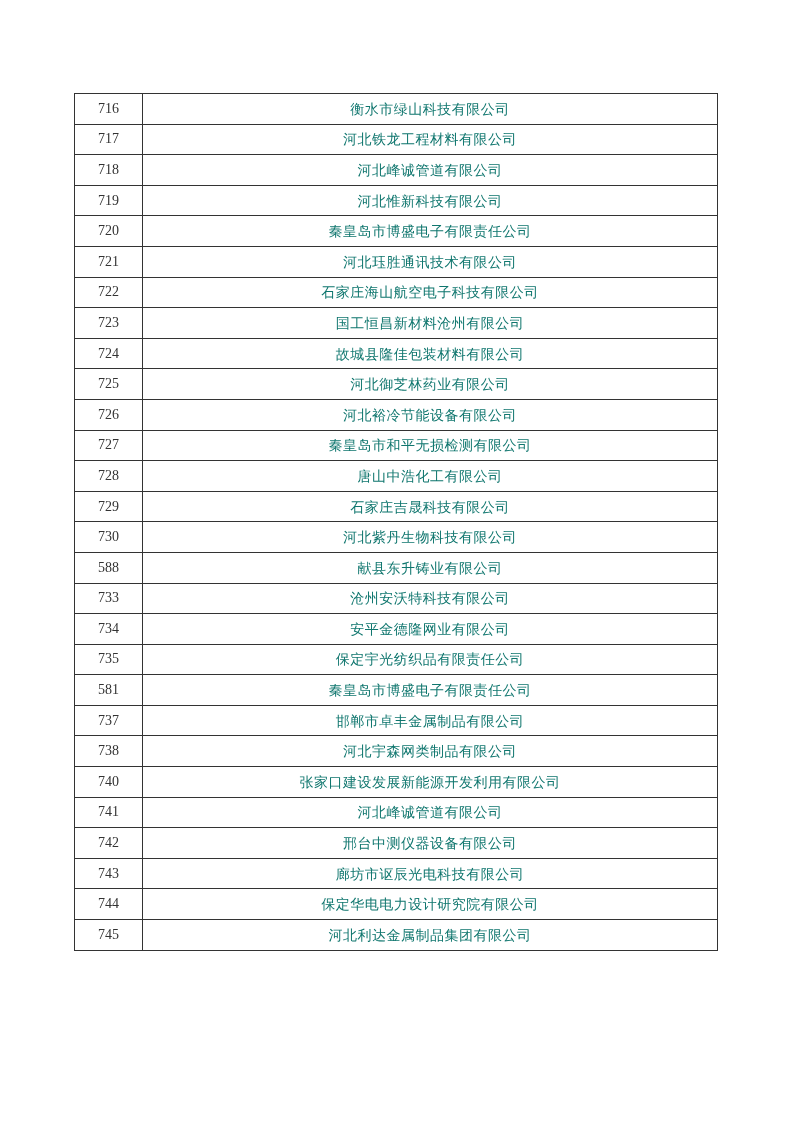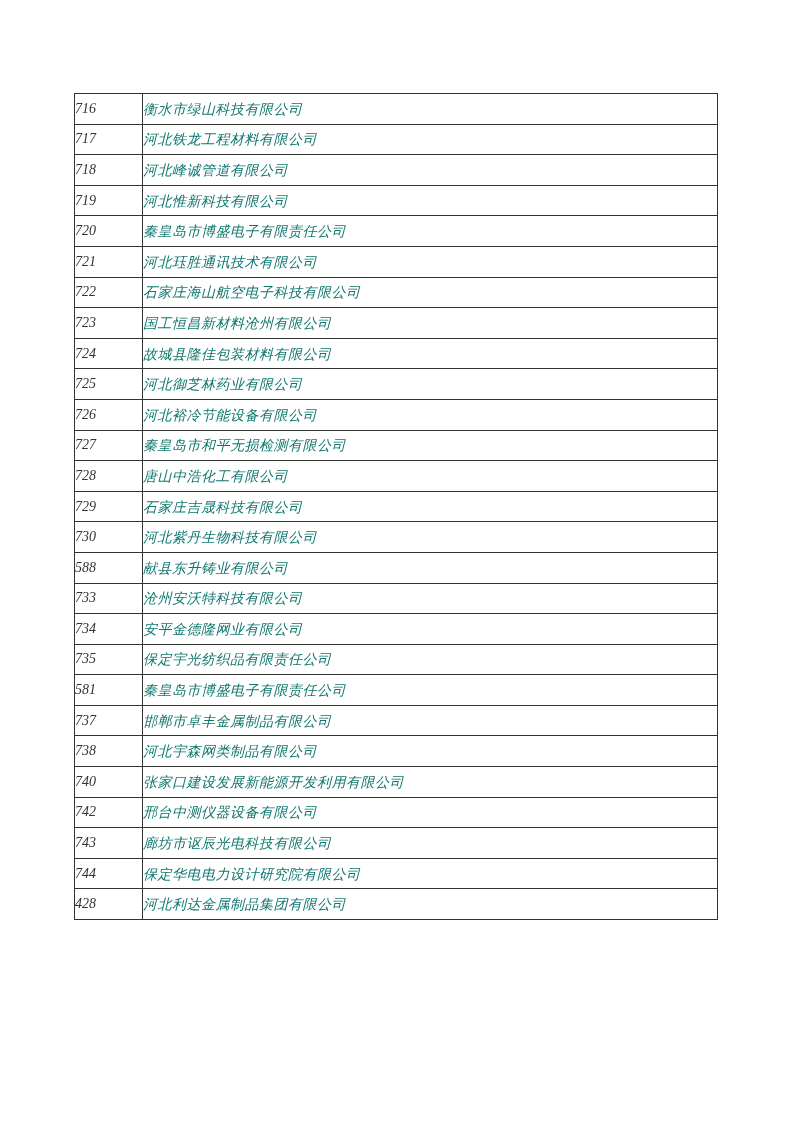--- a/index.html
+++ b/index.html
@@ -28,26 +28,26 @@
       left: 74px;
       top: 93px;
       width: 644px;
       border-collapse: collapse;
       table-layout: fixed;
     }
     table.company-table td {
       border: 1px solid #333333;
       height: 29.6px;
       padding: 0;
+      text-align: center;
       vertical-align: middle;
       font-size: 14px;
       line-height: 14px;
       white-space: nowrap;
       overflow: hidden;
-      font-style: italic;
     }
     td.col-index {
       width: 67px;
       font-family: "Liberation Serif", "DejaVu Serif", serif;
       font-size: 14.5px;
       color: #333333;
     }
     td.col-name {
       font-family: "DejaVu Sans", "Liberation Sans", sans-serif;
       font-size: 14px;
@@ -147,30 +147,34 @@
         </tr>
       <tr>
           <td class="col-index">738</td>
           <td class="col-name">河北宇森网类制品有限公司</td>
         </tr>
       <tr>
           <td class="col-index">740</td>
           <td class="col-name">张家口建设发展新能源开发利用有限公司</td>
         </tr>
       <tr>
+          <td class="col-index">741</td>
+          <td class="col-name">河北峰诚管道有限公司</td>
+        </tr>
+      <tr>
           <td class="col-index">742</td>
           <td class="col-name">邢台中测仪器设备有限公司</td>
         </tr>
       <tr>
           <td class="col-index">743</td>
           <td class="col-name">廊坊市讴辰光电科技有限公司</td>
         </tr>
       <tr>
           <td class="col-index">744</td>
           <td class="col-name">保定华电电力设计研究院有限公司</td>
         </tr>
       <tr>
-          <td class="col-index">428</td>
+          <td class="col-index">745</td>
           <td class="col-name">河北利达金属制品集团有限公司</td>
         </tr>
     </tbody>
   </table>
 </div>
 
 </body></html>

